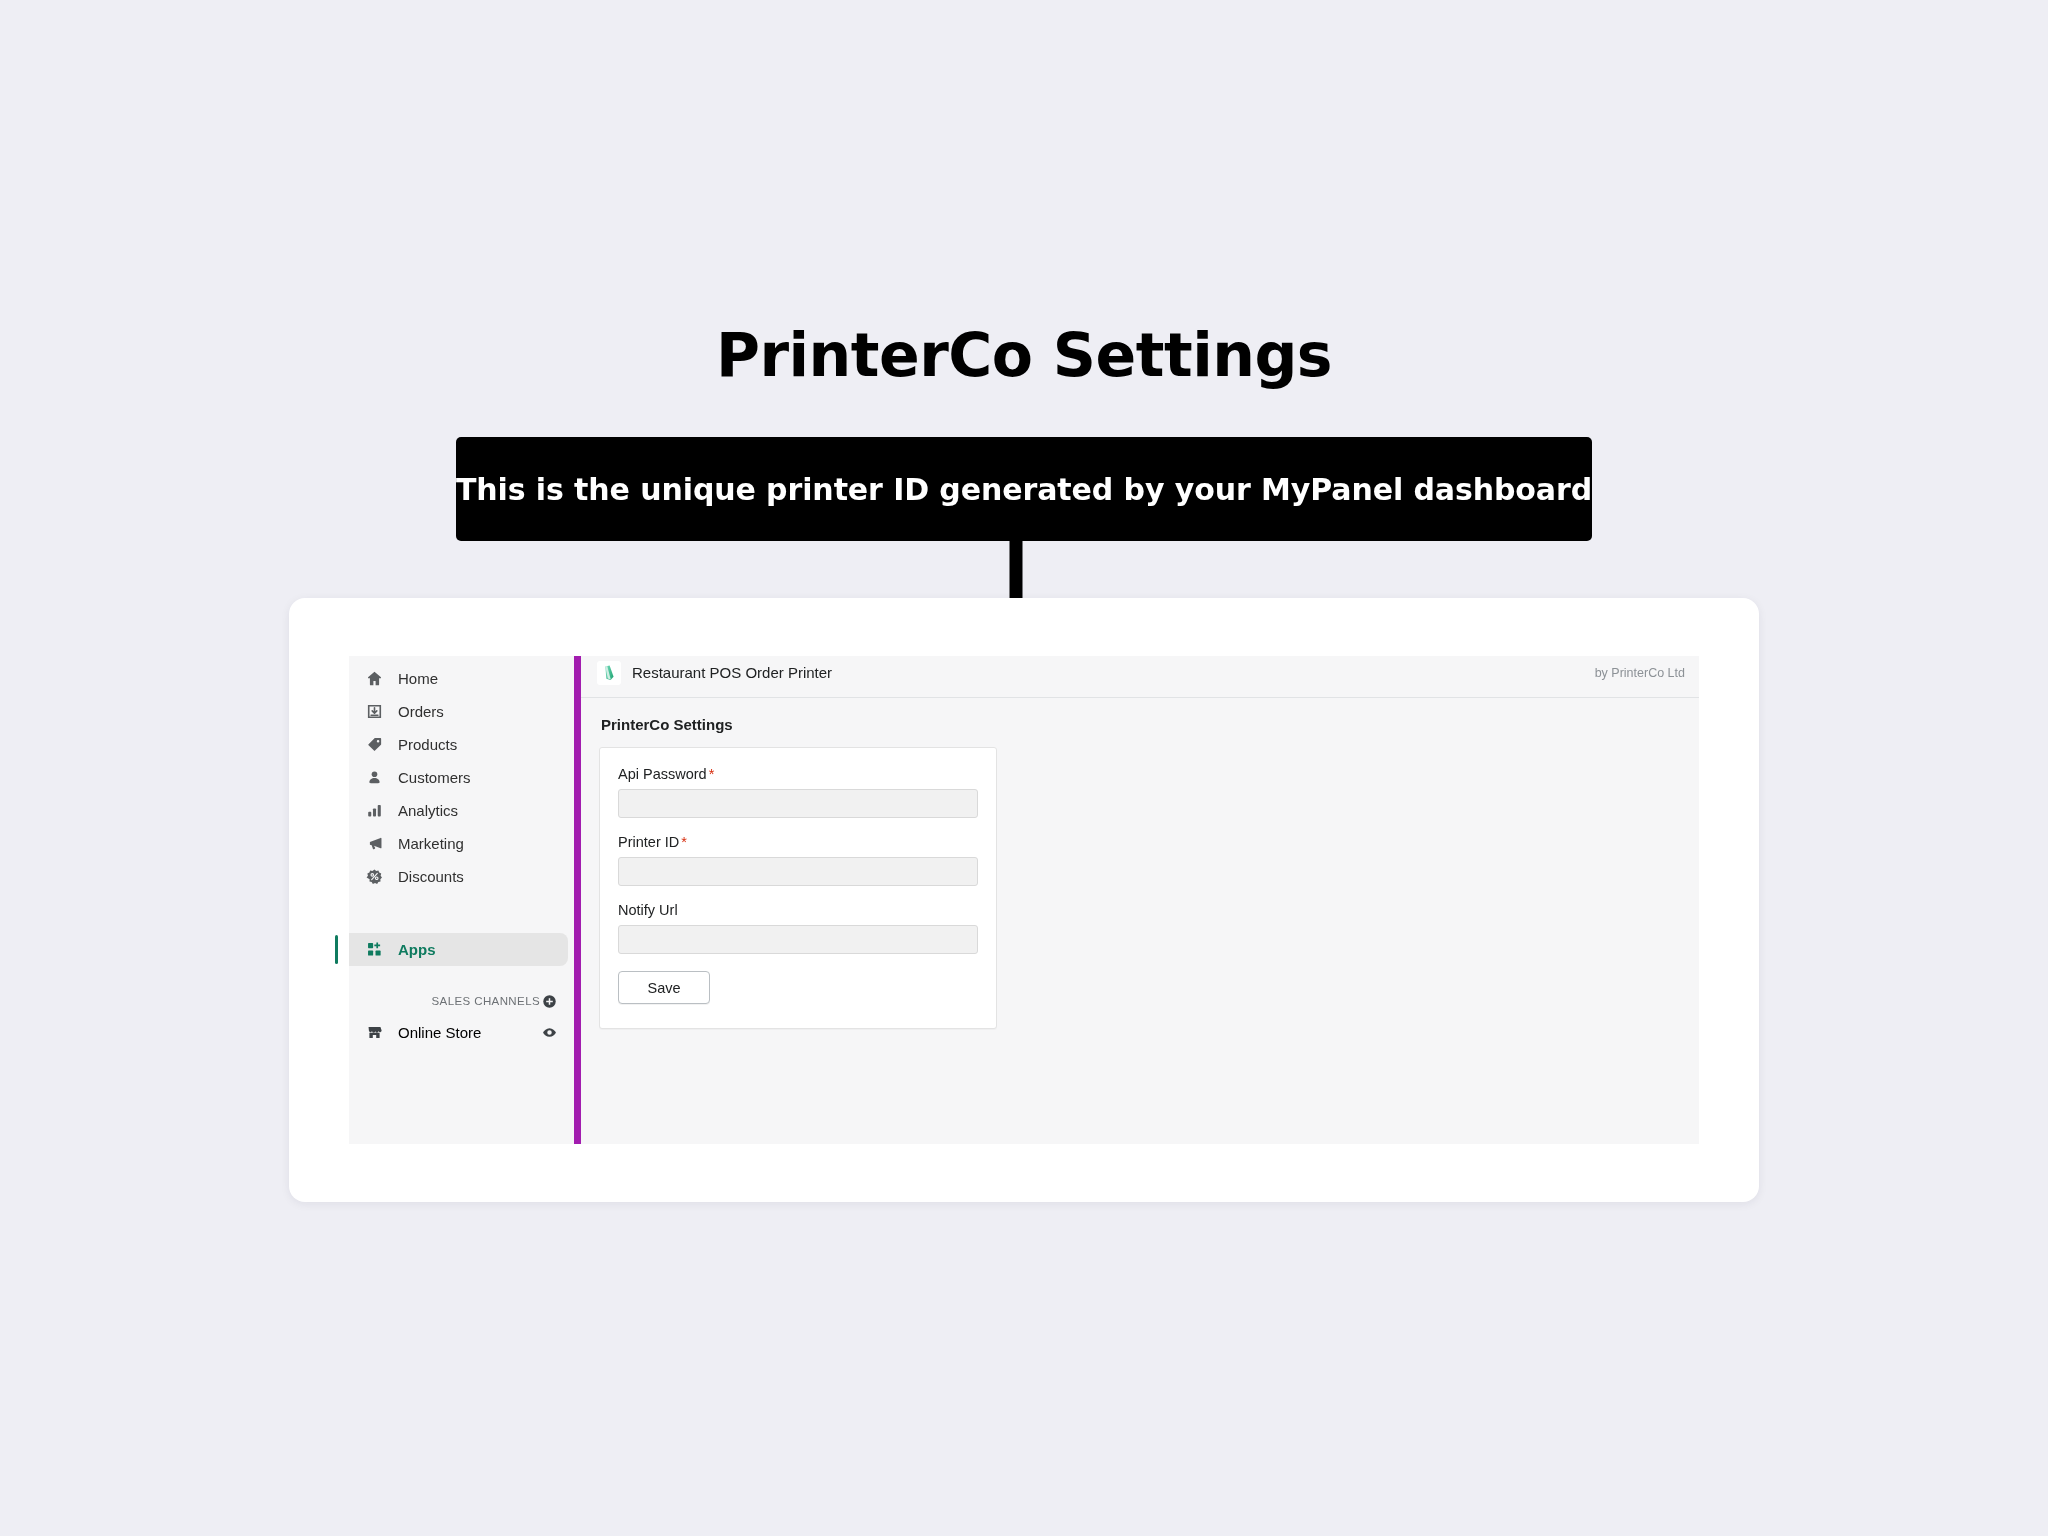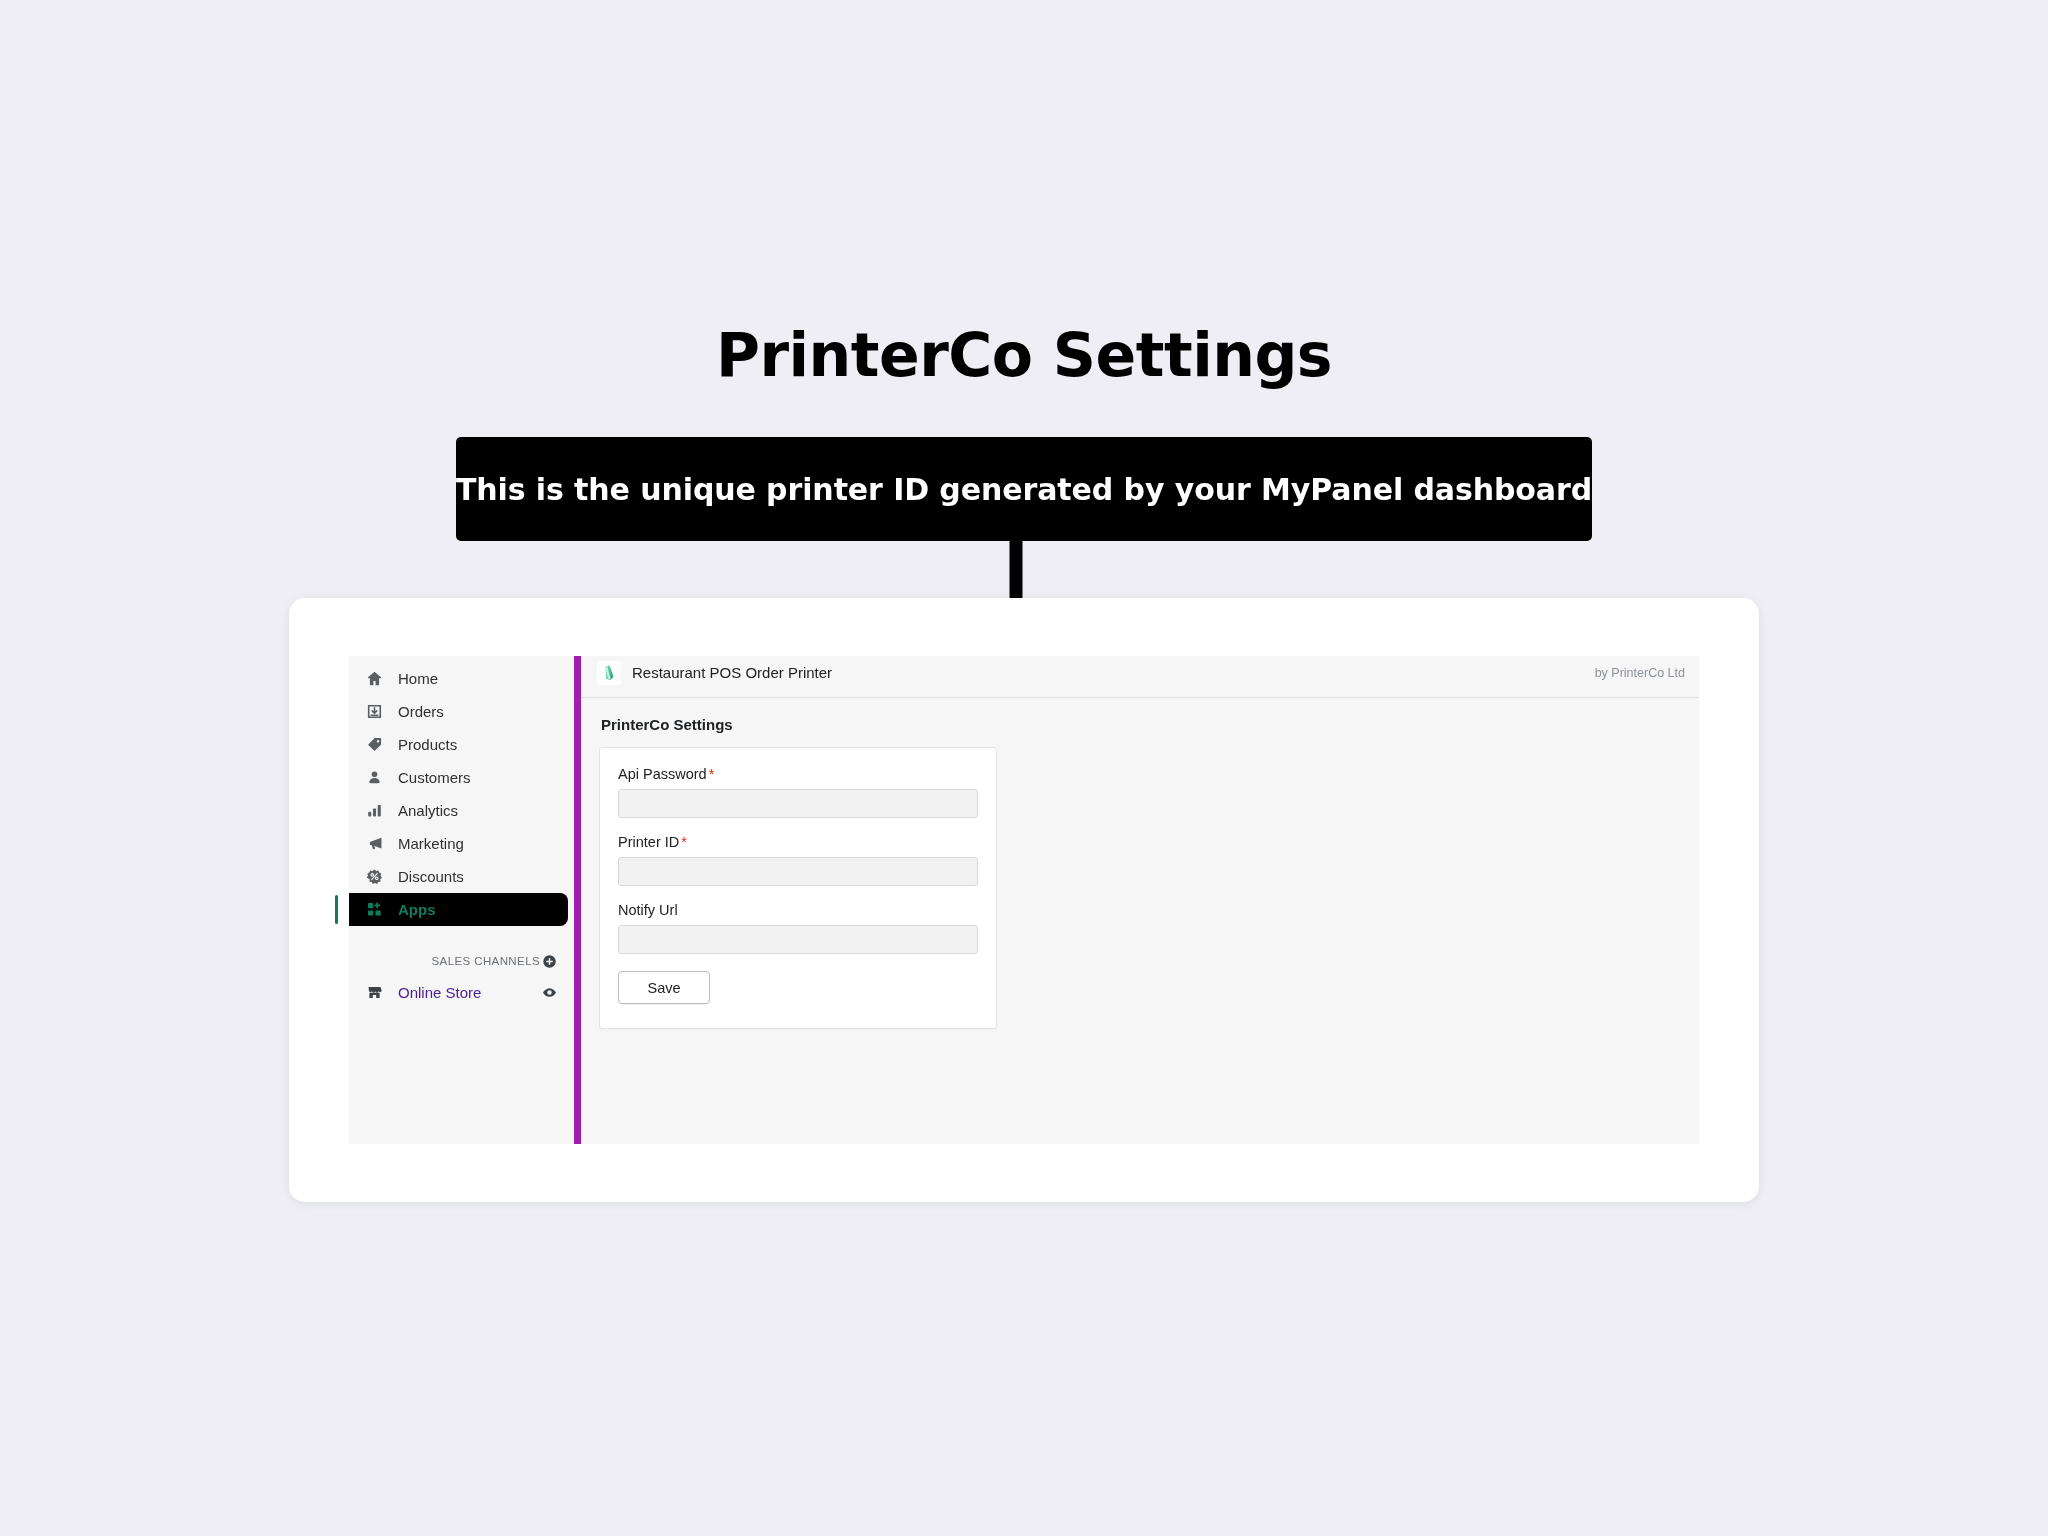--- a/index.html
+++ b/index.html
@@ -114,25 +114,26 @@
     margin-right: 13px;
     display: flex;
     align-items: center;
     justify-content: center;
     flex: 0 0 22px;
   }
   .nav-item .nav-icon svg { display: block; }
   .nav-label { line-height: 1; white-space: nowrap; }
 
   .nav-item.active {
-    background: #000000;
+    background: #e5e5e5;
     border-radius: 0 8px 8px 0;
     margin-right: 6px;
     color: #0f7b5f;
     font-weight: 600;
+    margin-top: 40px;
   }
   .nav-item.active::before {
     content: "";
     position: absolute;
     left: -14px;
     top: 2px;
     bottom: 2px;
     width: 3px;
     background: #0f7b5f;
     border-radius: 2px;
@@ -156,21 +157,21 @@
     width: 18px; height: 18px;
     display: flex; align-items: center; justify-content: center;
     cursor: pointer;
   }
   .channel-row {
     display: flex;
     align-items: center;
     height: 33px;
     padding: 0 16px 0 14px;
     font-size: 15px;
-    color: #4c1d95;
+    color: #000000;
   }
   .channel-row .nav-icon { width: 22px; height: 22px; margin-right: 13px; flex: 0 0 22px;
     display:flex; align-items:center; justify-content:center;}
   .channel-row .grow { flex: 1 1 auto; }
 
   
   .content {
     flex: 1 1 auto;
     background: #ffffff;
     display: flex;

